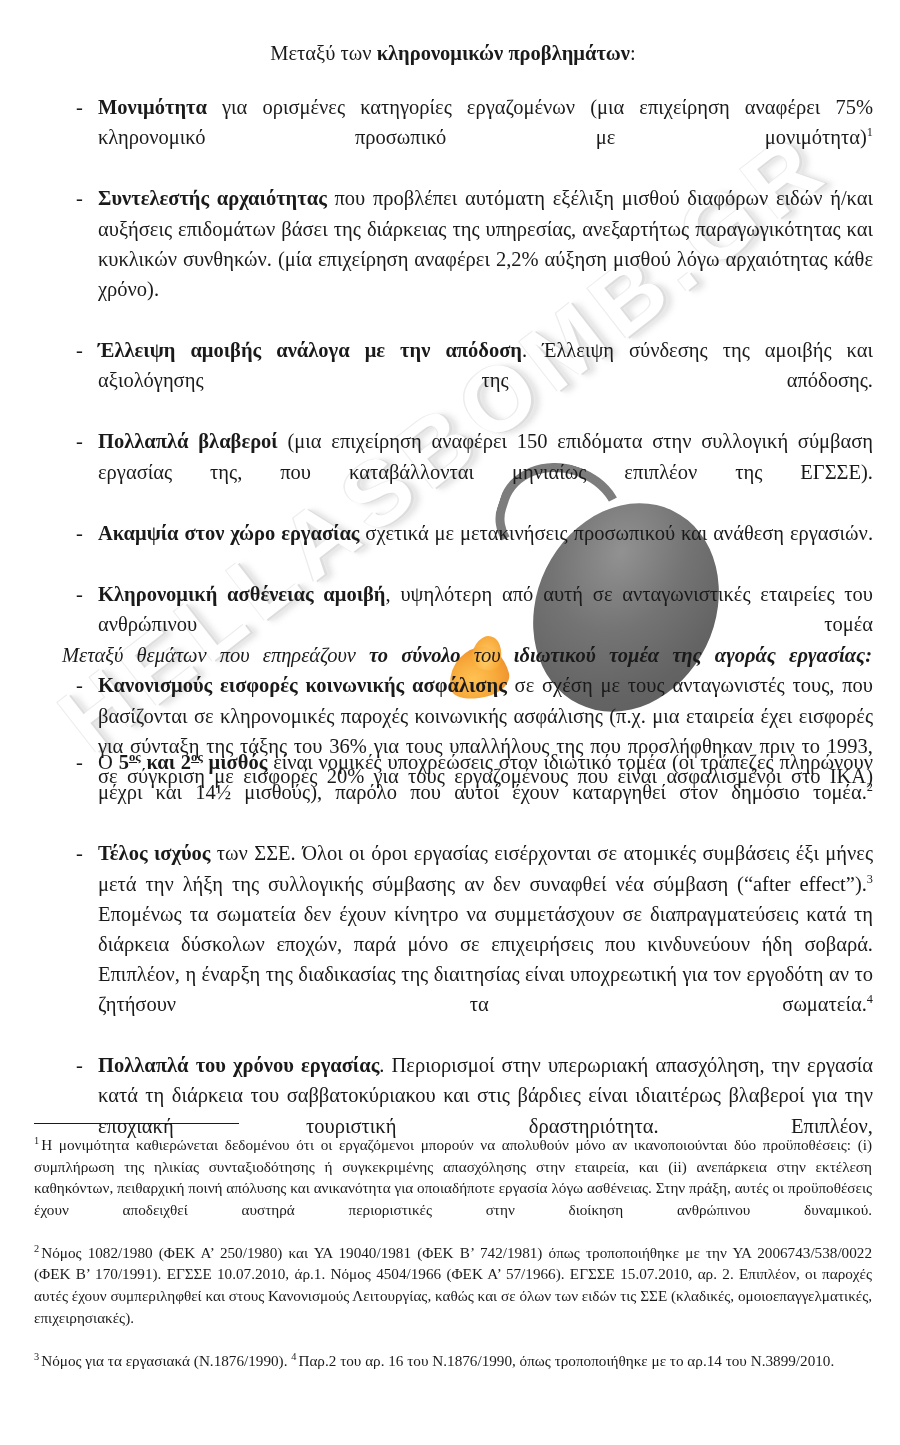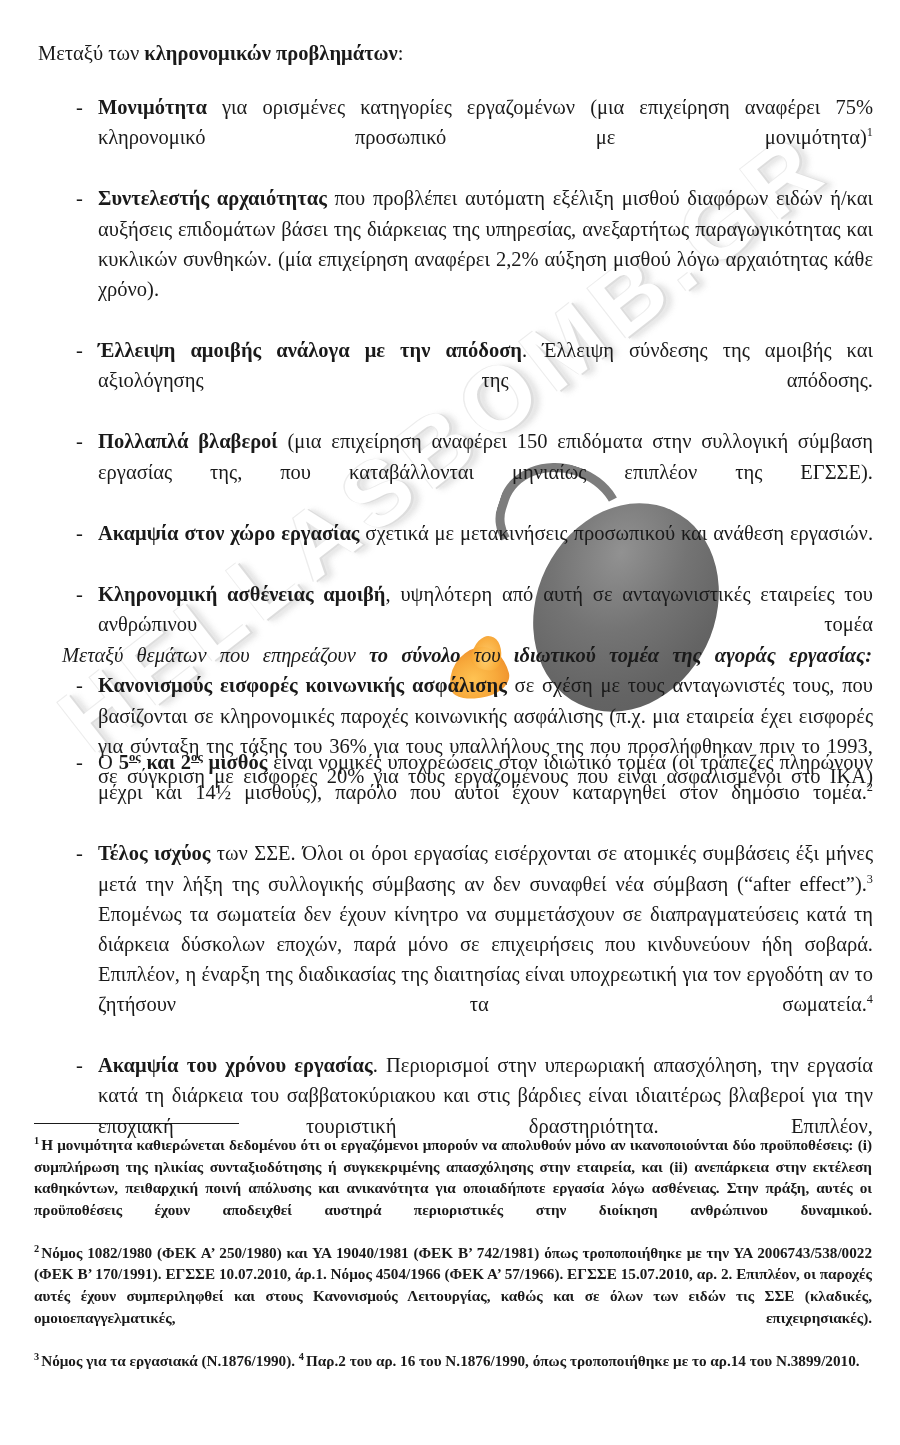--- a/index.html
+++ b/index.html
@@ -100,20 +100,21 @@
     z-index: 2;
   }
 
   .intro {
     position: absolute;
     left: 38px;
     top: 40px;
     width: 830px;
     font-size: 20.5px;
     line-height: 1.35;
+    text-align: center;
   }
 
   .bullets {
     position: absolute;
     left: 68px;
     top: 92px;
     width: 805px;
     font-size: 20.5px;
     line-height: 1.47;
   }
@@ -176,21 +177,20 @@
     position: absolute;
     left: 34px;
     top: 1134px;
     width: 838px;
     font-size: 15.2px;
     line-height: 1.42;
   }
   .fnote {
     text-align: justify;
     margin-bottom: 0px;
-    font-weight: bold;
   }
   .fnote::after {
     content: "";
     display: inline-block;
     width: 100%;
   }
   .fnote.nojust, .fnote.nojust::after {
     text-align: center;
     content: none;
     width: auto;
@@ -272,21 +272,21 @@
         <span class="btext"><span>Ο </span><b>5</b><b class="sup">ος</b><b> και 2</b><b class="sup">ος</b><b> μισθός</b><span> είναι νομικές υποχρεώσεις στον ιδιωτικό τομέα (οι τράπεζες πληρώνουν μέχρι και 14½ μισθούς), παρόλο που αυτοί έχουν καταργηθεί στον δημόσιο τομέα.</span><span class="fn">2</span></span>
       </div>
 
       <div class="bullet">
         <span class="dash">-</span>
         <span class="btext"><b>Τέλος ισχύος</b><span> των ΣΣΕ. Όλοι οι όροι εργασίας εισέρχονται σε ατομικές συμβάσεις έξι μήνες μετά την λήξη της συλλογικής σύμβασης αν δεν συναφθεί νέα σύμβαση (“after effect”).</span><span class="fn">3</span><span> Επομένως τα σωματεία δεν έχουν κίνητρο να συμμετάσχουν σε διαπραγματεύσεις κατά τη διάρκεια δύσκολων εποχών, παρά μόνο σε επιχειρήσεις που κινδυνεύουν ήδη σοβαρά. Επιπλέον, η έναρξη της διαδικασίας της διαιτησίας είναι υποχρεωτική για τον εργοδότη αν το ζητήσουν τα σωματεία.</span><span class="fn">4</span></span>
       </div>
 
       <div class="bullet">
         <span class="dash">-</span>
-        <span class="btext"><b>Ακαμψία του χρόνου εργασίας</b><span>. Περιορισμοί στην υπερωριακή απασχόληση, την εργασία κατά τη διάρκεια του σαββατοκύριακου και στις βάρδιες είναι ιδιαιτέρως βλαβεροί για την εποχιακή τουριστική δραστηριότητα. Επιπλέον,</span></span>
+        <span class="btext"><b>Πολλαπλά του χρόνου εργασίας</b><span>. Περιορισμοί στην υπερωριακή απασχόληση, την εργασία κατά τη διάρκεια του σαββατοκύριακου και στις βάρδιες είναι ιδιαιτέρως βλαβεροί για την εποχιακή τουριστική δραστηριότητα. Επιπλέον,</span></span>
       </div>
 
     </div>
 
     <div class="fn-rule"></div>
 
     <div class="footnotes">
 
       <div class="fnote">
         <span class="fmark">1</span><span>Η μονιμότητα καθιερώνεται δεδομένου ότι οι εργαζόμενοι μπορούν να απολυθούν μόνο αν ικανοποιούνται δύο προϋποθέσεις: (i) συμπλήρωση της ηλικίας συνταξιοδότησης ή συγκεκριμένης απασχόλησης στην εταιρεία, και (ii) ανεπάρκεια στην εκτέλεση καθηκόντων, πειθαρχική ποινή απόλυσης και ανικανότητα για οποιαδήποτε εργασία λόγω ασθένειας. Στην πράξη, αυτές οι προϋποθέσεις έχουν αποδειχθεί αυστηρά περιοριστικές στην διοίκηση ανθρώπινου δυναμικού.</span>

